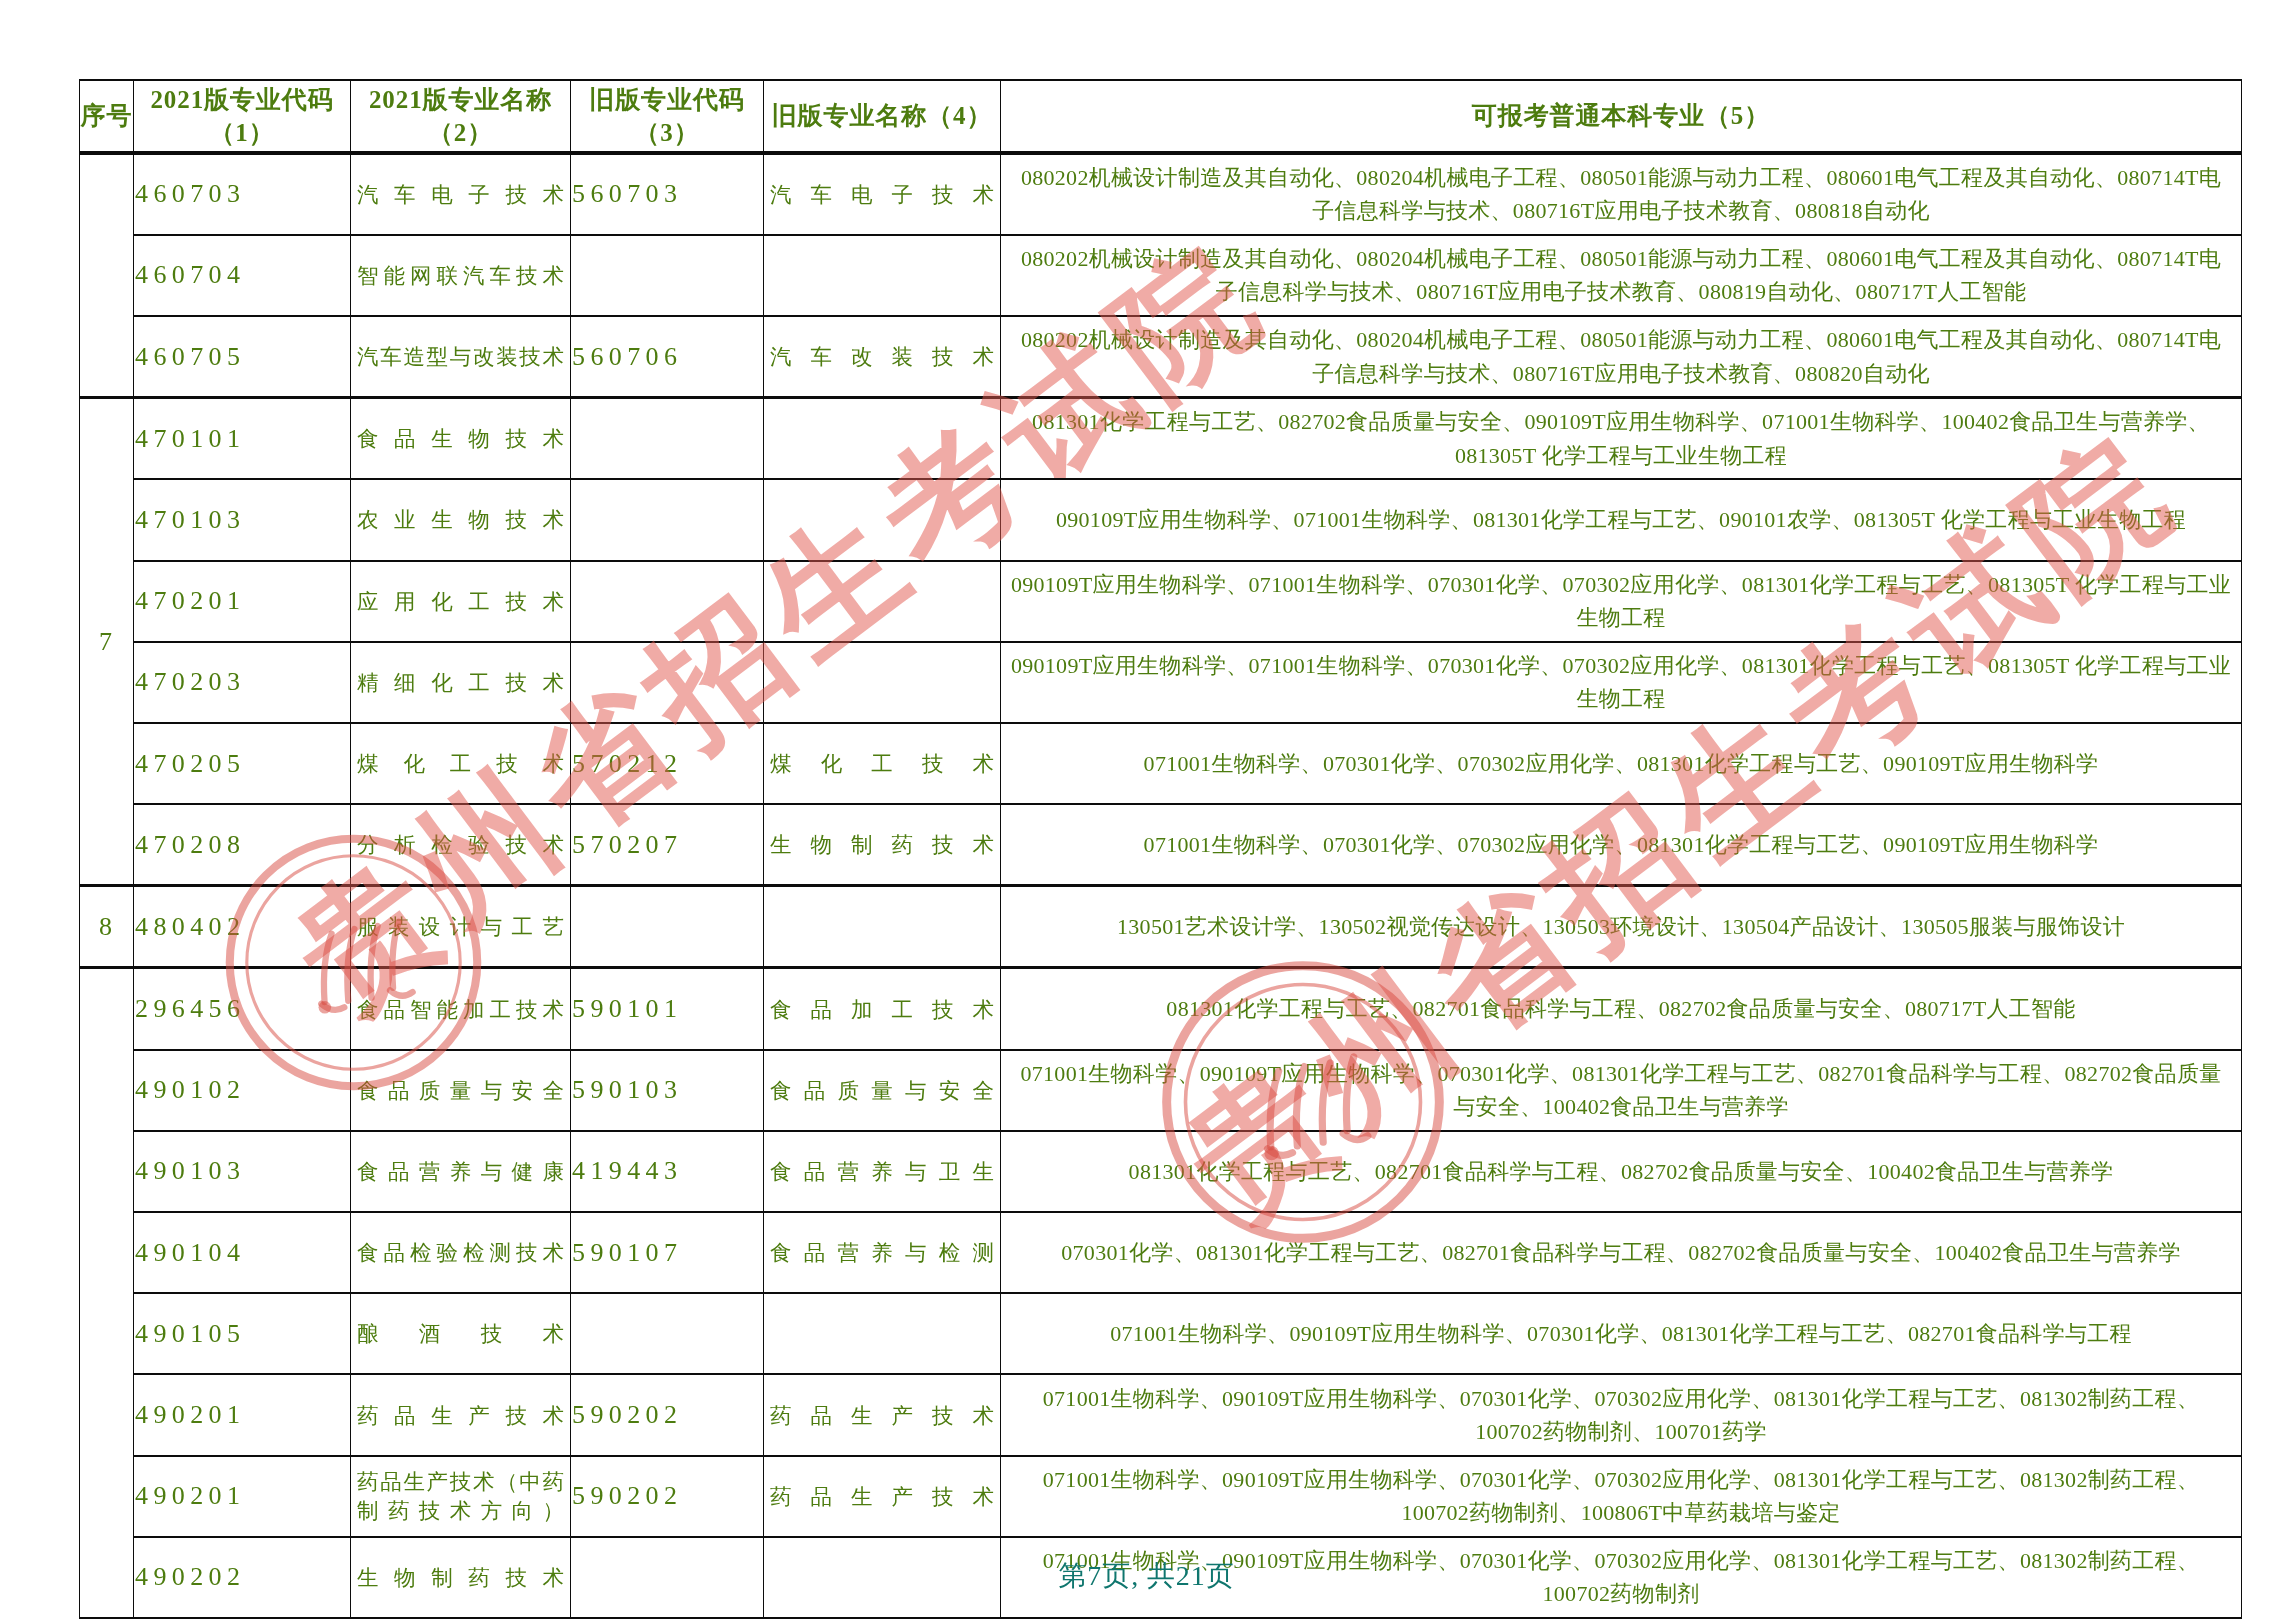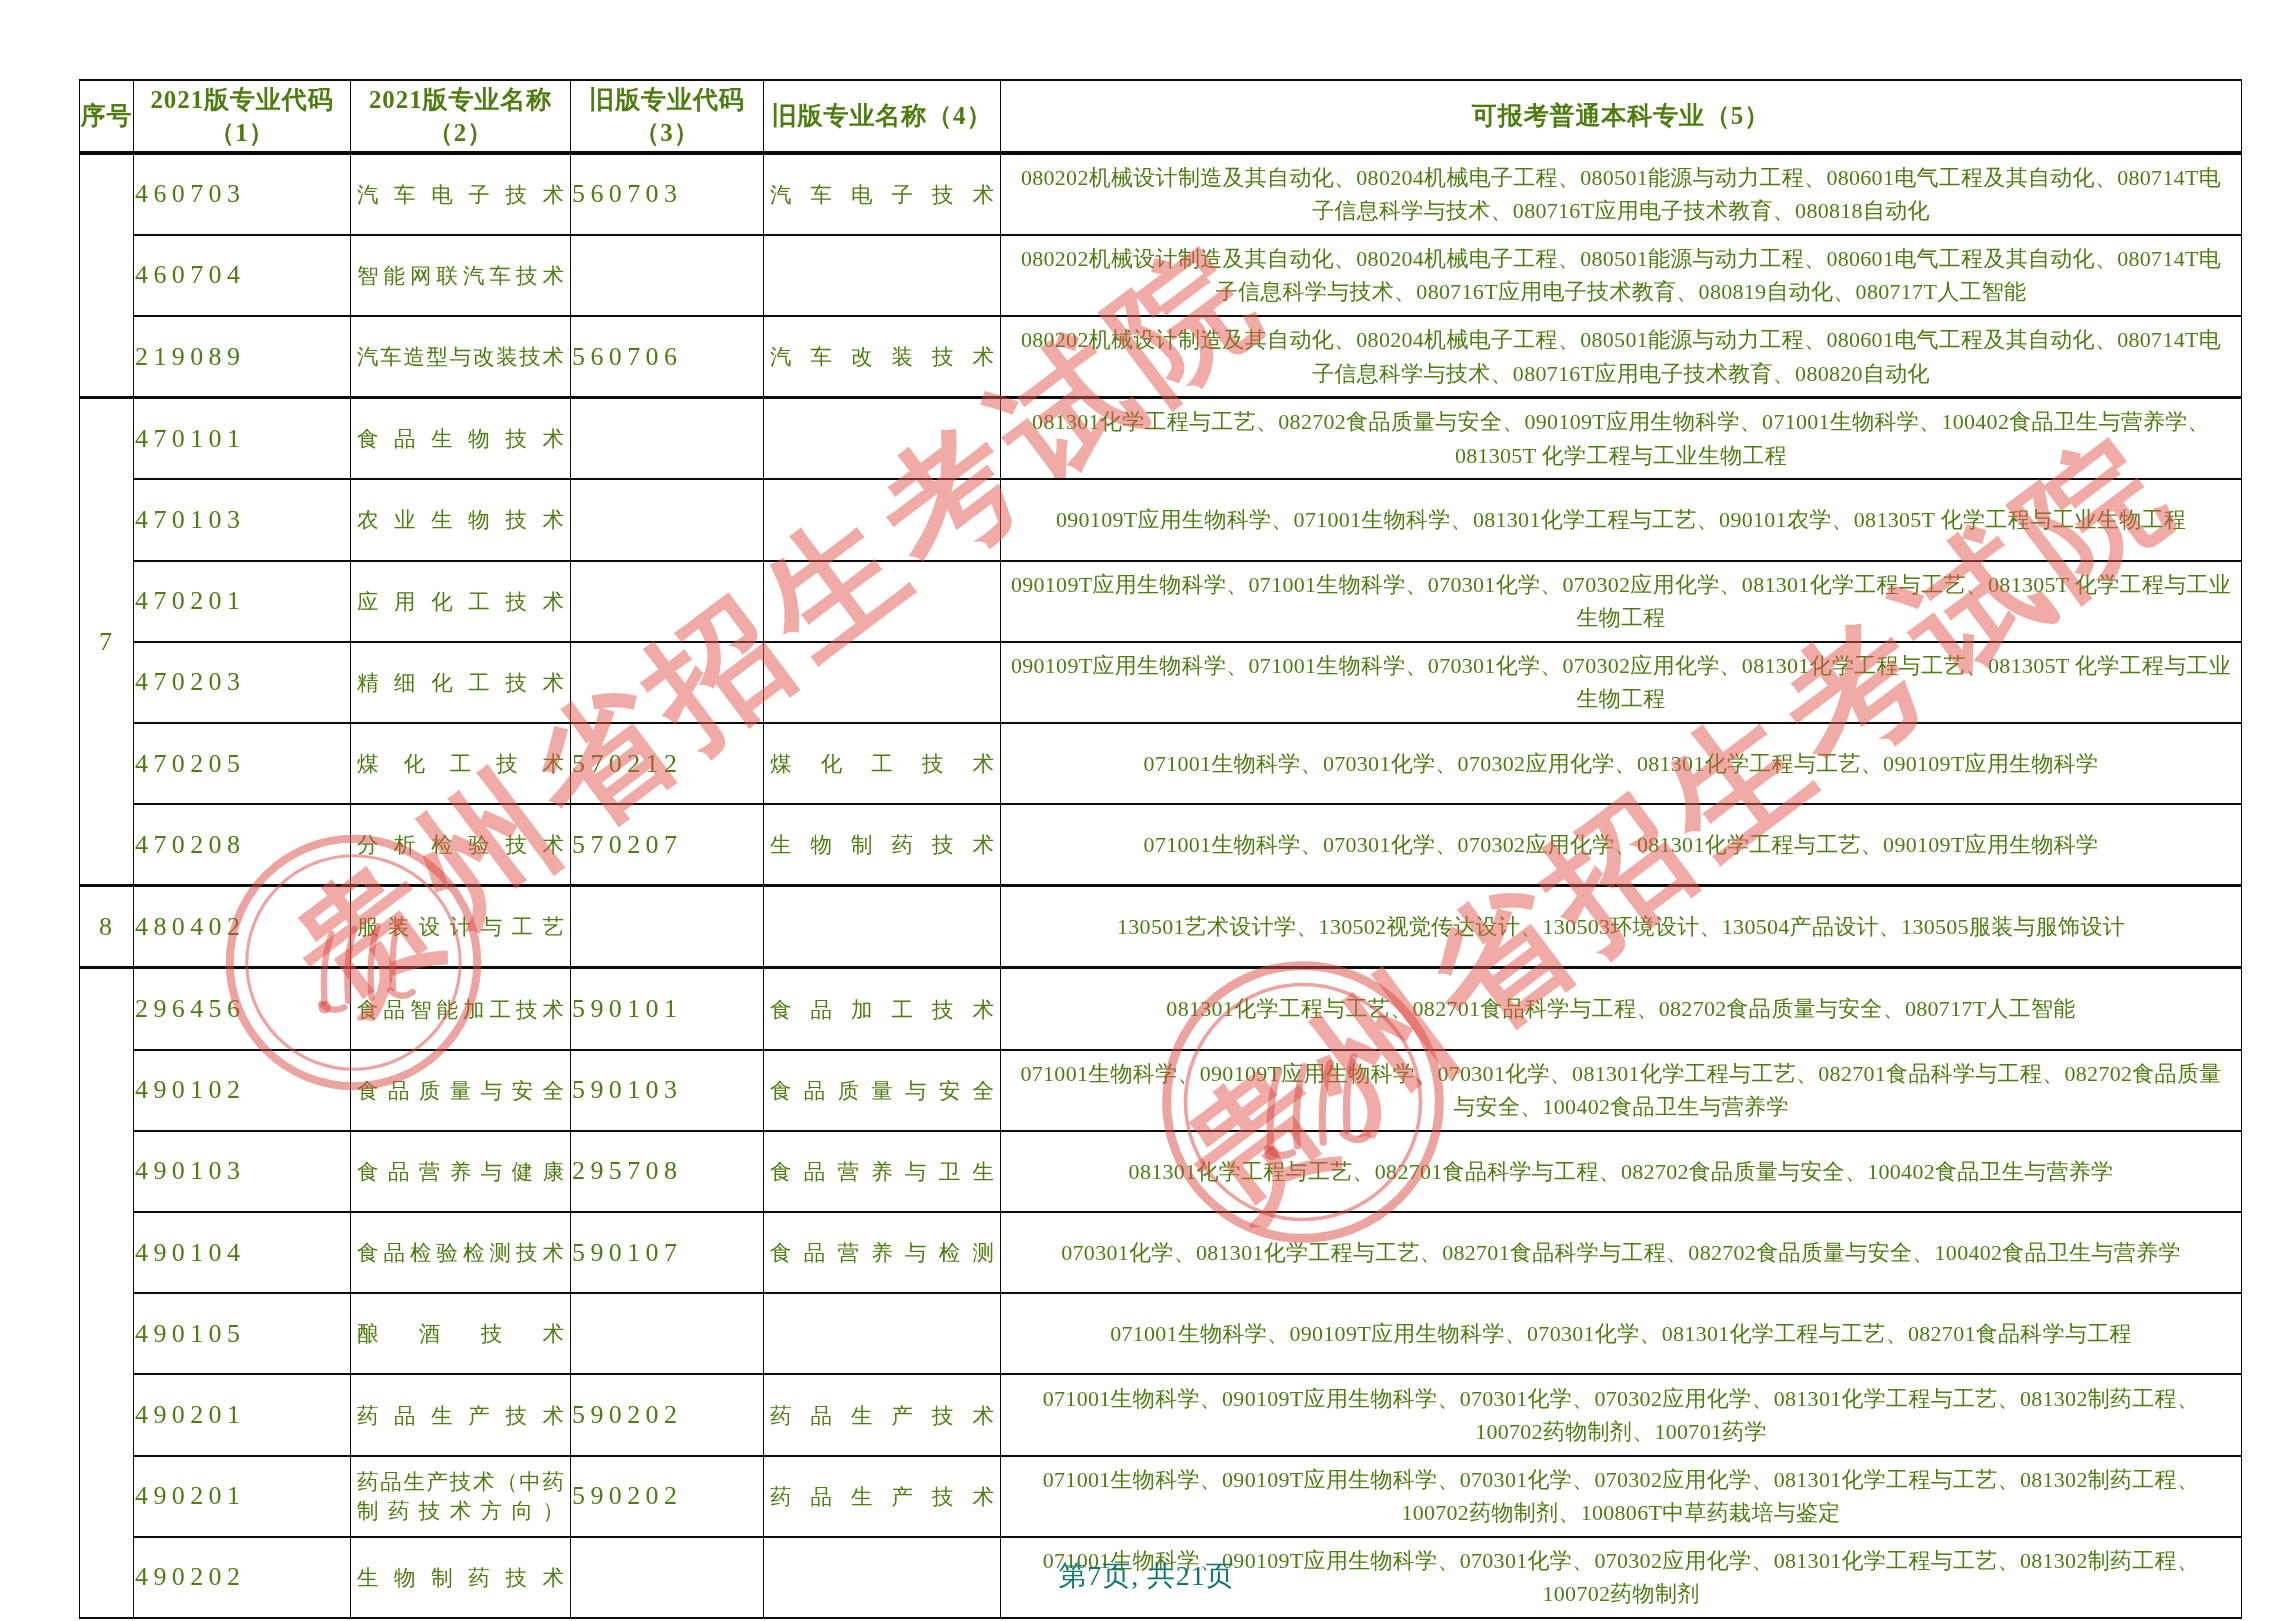--- a/index.html
+++ b/index.html
@@ -116,21 +116,21 @@
         <td class="majors">080202机械设计制造及其自动化、080204机械电子工程、080501能源与动力工程、080601电气工程及其自动化、080714T电子信息科学与技术、080716T应用电子技术教育、080818自动化</td>
       </tr>
       <tr>
         <td class="code">460704</td>
         <td class="name">智能网联汽车技术</td>
         <td class="ocode"></td>
         <td class="oname"></td>
         <td class="majors">080202机械设计制造及其自动化、080204机械电子工程、080501能源与动力工程、080601电气工程及其自动化、080714T电子信息科学与技术、080716T应用电子技术教育、080819自动化、080717T人工智能</td>
       </tr>
       <tr>
-        <td class="code">219089</td>
+        <td class="code">460705</td>
         <td class="name">汽车造型与改装技术</td>
         <td class="ocode">560706</td>
         <td class="oname">汽车改装技术</td>
         <td class="majors">080202机械设计制造及其自动化、080204机械电子工程、080501能源与动力工程、080601电气工程及其自动化、080714T电子信息科学与技术、080716T应用电子技术教育、080820自动化</td>
       </tr>
       <tr class="gstart">
         <td class="sn" rowspan="6">7</td>
         <td class="code">470101</td>
         <td class="name">食品生物技术</td>
         <td class="ocode"></td>
@@ -191,21 +191,21 @@
       <tr>
         <td class="code">490102</td>
         <td class="name">食品质量与安全</td>
         <td class="ocode">590103</td>
         <td class="oname">食品质量与安全</td>
         <td class="majors">071001生物科学、090109T应用生物科学、070301化学、081301化学工程与工艺、082701食品科学与工程、082702食品质量与安全、100402食品卫生与营养学</td>
       </tr>
       <tr>
         <td class="code">490103</td>
         <td class="name">食品营养与健康</td>
-        <td class="ocode">295708</td>
+        <td class="ocode">419443</td>
         <td class="oname">食品营养与卫生</td>
         <td class="majors">081301化学工程与工艺、082701食品科学与工程、082702食品质量与安全、100402食品卫生与营养学</td>
       </tr>
       <tr>
         <td class="code">490104</td>
         <td class="name">食品检验检测技术</td>
         <td class="ocode">590107</td>
         <td class="oname">食品营养与检测</td>
         <td class="majors">070301化学、081301化学工程与工艺、082701食品科学与工程、082702食品质量与安全、100402食品卫生与营养学</td>
       </tr>

